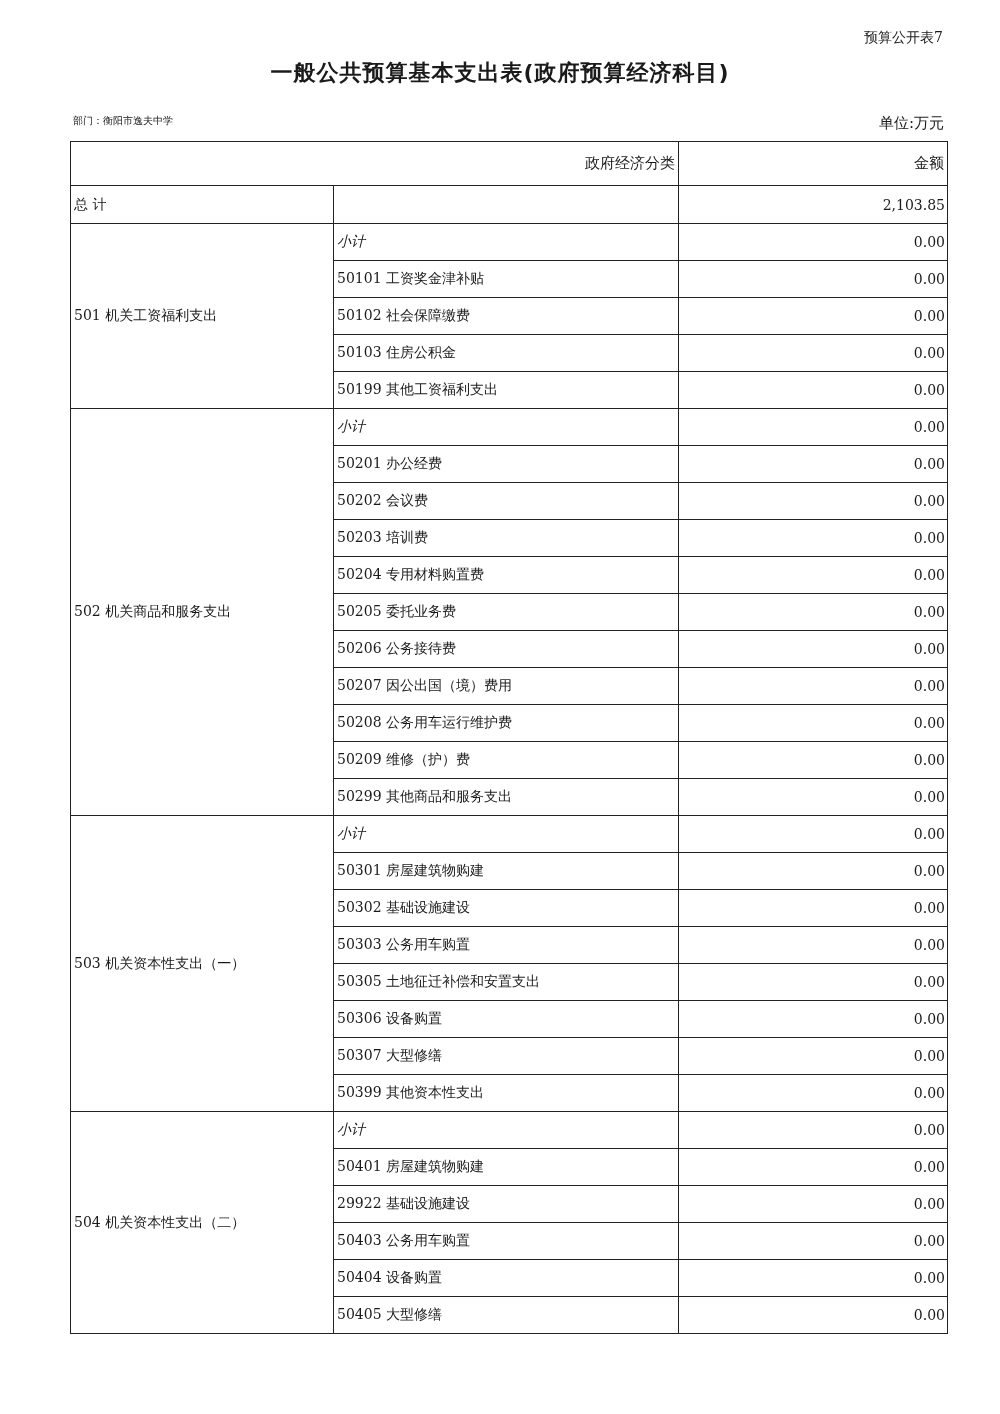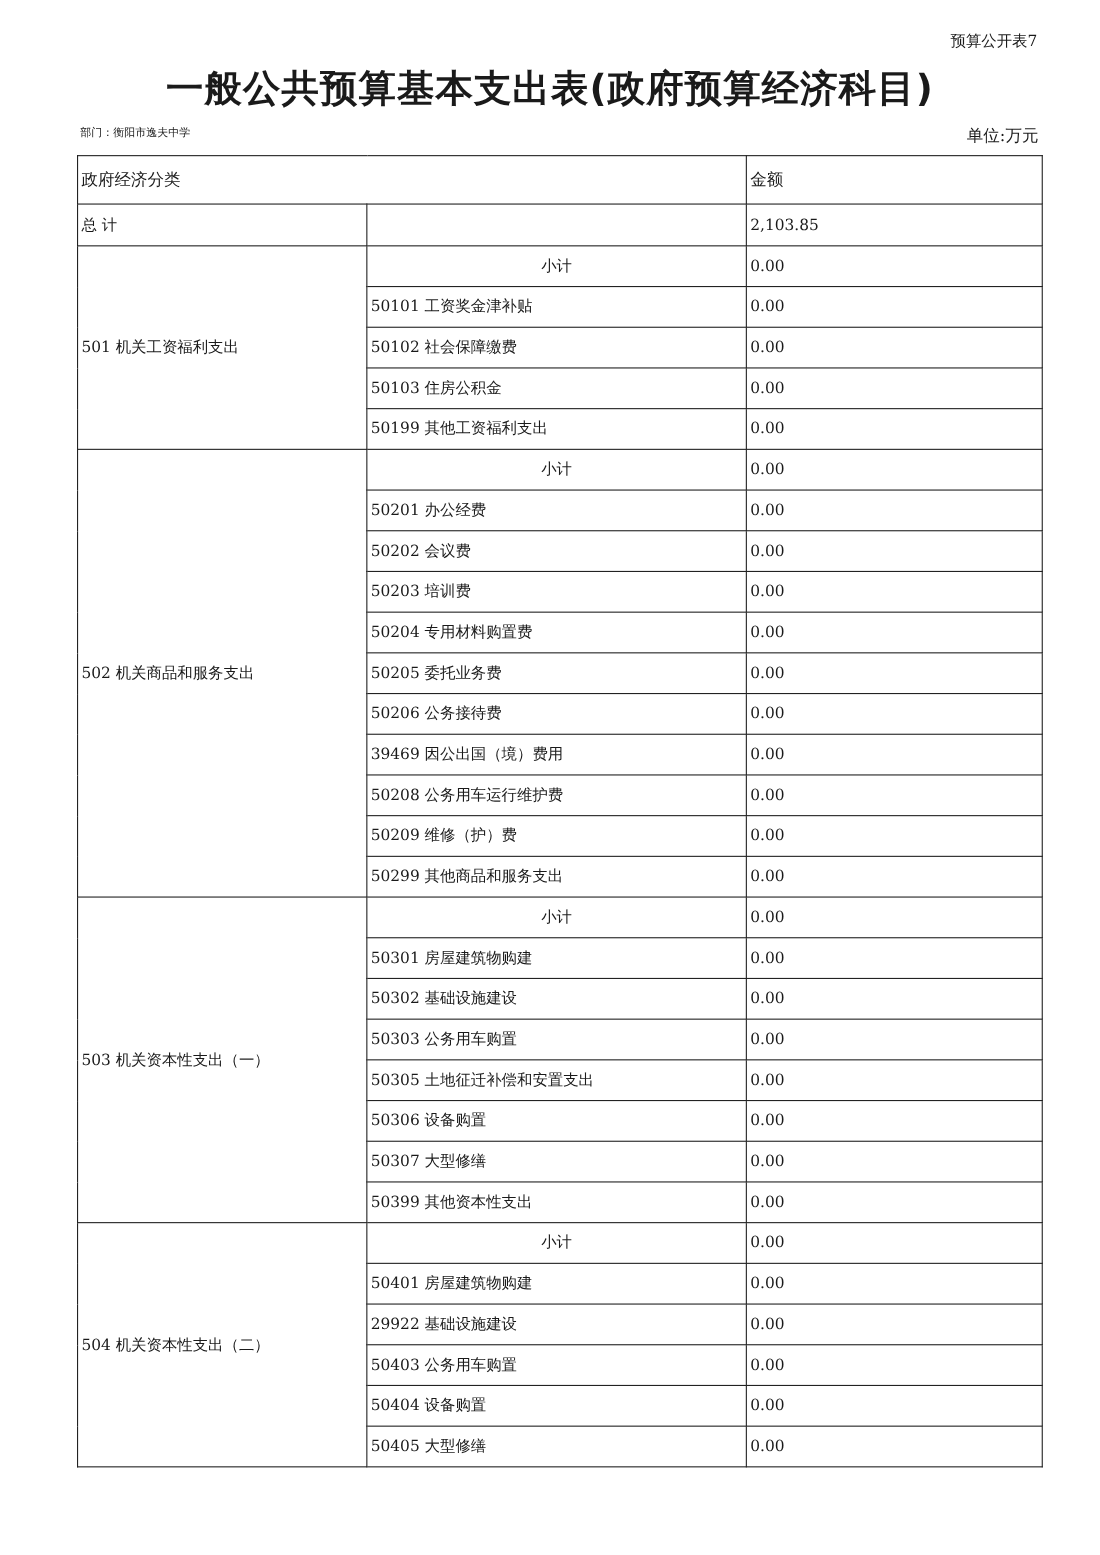--- a/index.html
+++ b/index.html
@@ -1,29 +1,29 @@
 <!DOCTYPE html>
 <html><head>
 <meta charset="utf-8">
 <style>
   html, body { margin: 0; padding: 0; background: #ffffff; }
   body { width: 1000px; height: 1414px; position: relative; overflow: hidden;
          font-family: "DejaVu Serif", "Liberation Serif", serif; color: #1a1a1a; }
   .form-no { position: absolute; right: 57px; top: 29px; font-size: 14px; }
   .title { position: absolute; left: 0; width: 1000px; top: 58px; text-align: center;
-           font-size: 34px; font-weight: bold; font-family: "DejaVu Sans", "Liberation Sans", sans-serif; letter-spacing: 1px; }
+           font-size: 22px; font-weight: bold; font-family: "DejaVu Sans", "Liberation Sans", sans-serif; letter-spacing: 1px; }
   .dept { position: absolute; left: 73px; top: 114px; font-size: 10px; }
   .unit { position: absolute; right: 56px; top: 114px; font-size: 15px; }
   table { position: absolute; left: 70px; top: 141px; border-collapse: collapse; table-layout: fixed; width: 877px; }
   td { border: 1.6px solid #222; font-size: 14px; padding: 0 3px; height: 36px; white-space: nowrap; overflow: hidden; }
   col.c1 { width: 263px; } col.c2 { width: 345px; } col.c3 { width: 269px; }
-  tr.hdr td { height: 43px; text-align: left; font-size: 15px; }
+  tr.hdr td { height: 43px; text-align: right; font-size: 15px; }
   tr.total td { height: 37px; }
-  .amt { padding-right: 14px; }
-  .sub { text-align: center; }
+  .amt { text-align: right; padding-right: 2px; }
+  .sub { text-align: left; font-style: italic; }
   .grp { vertical-align: middle; }
 </style>
 </head>
 <body>
 
 <div class="form-no">预算公开表7</div>
 <div class="title">一般公共预算基本支出表(政府预算经济科目)</div>
 <div class="dept">部门：衡阳市逸夫中学</div>
 <div class="unit">单位:万元</div>
 
@@ -87,21 +87,21 @@
       </tr>
       <tr>
         <td>50205 委托业务费</td>
         <td class="amt">0.00</td>
       </tr>
       <tr>
         <td>50206 公务接待费</td>
         <td class="amt">0.00</td>
       </tr>
       <tr>
-        <td>39469 因公出国（境）费用</td>
+        <td>50207 因公出国（境）费用</td>
         <td class="amt">0.00</td>
       </tr>
       <tr>
         <td>50208 公务用车运行维护费</td>
         <td class="amt">0.00</td>
       </tr>
       <tr>
         <td>50209 维修（护）费</td>
         <td class="amt">0.00</td>
       </tr>

